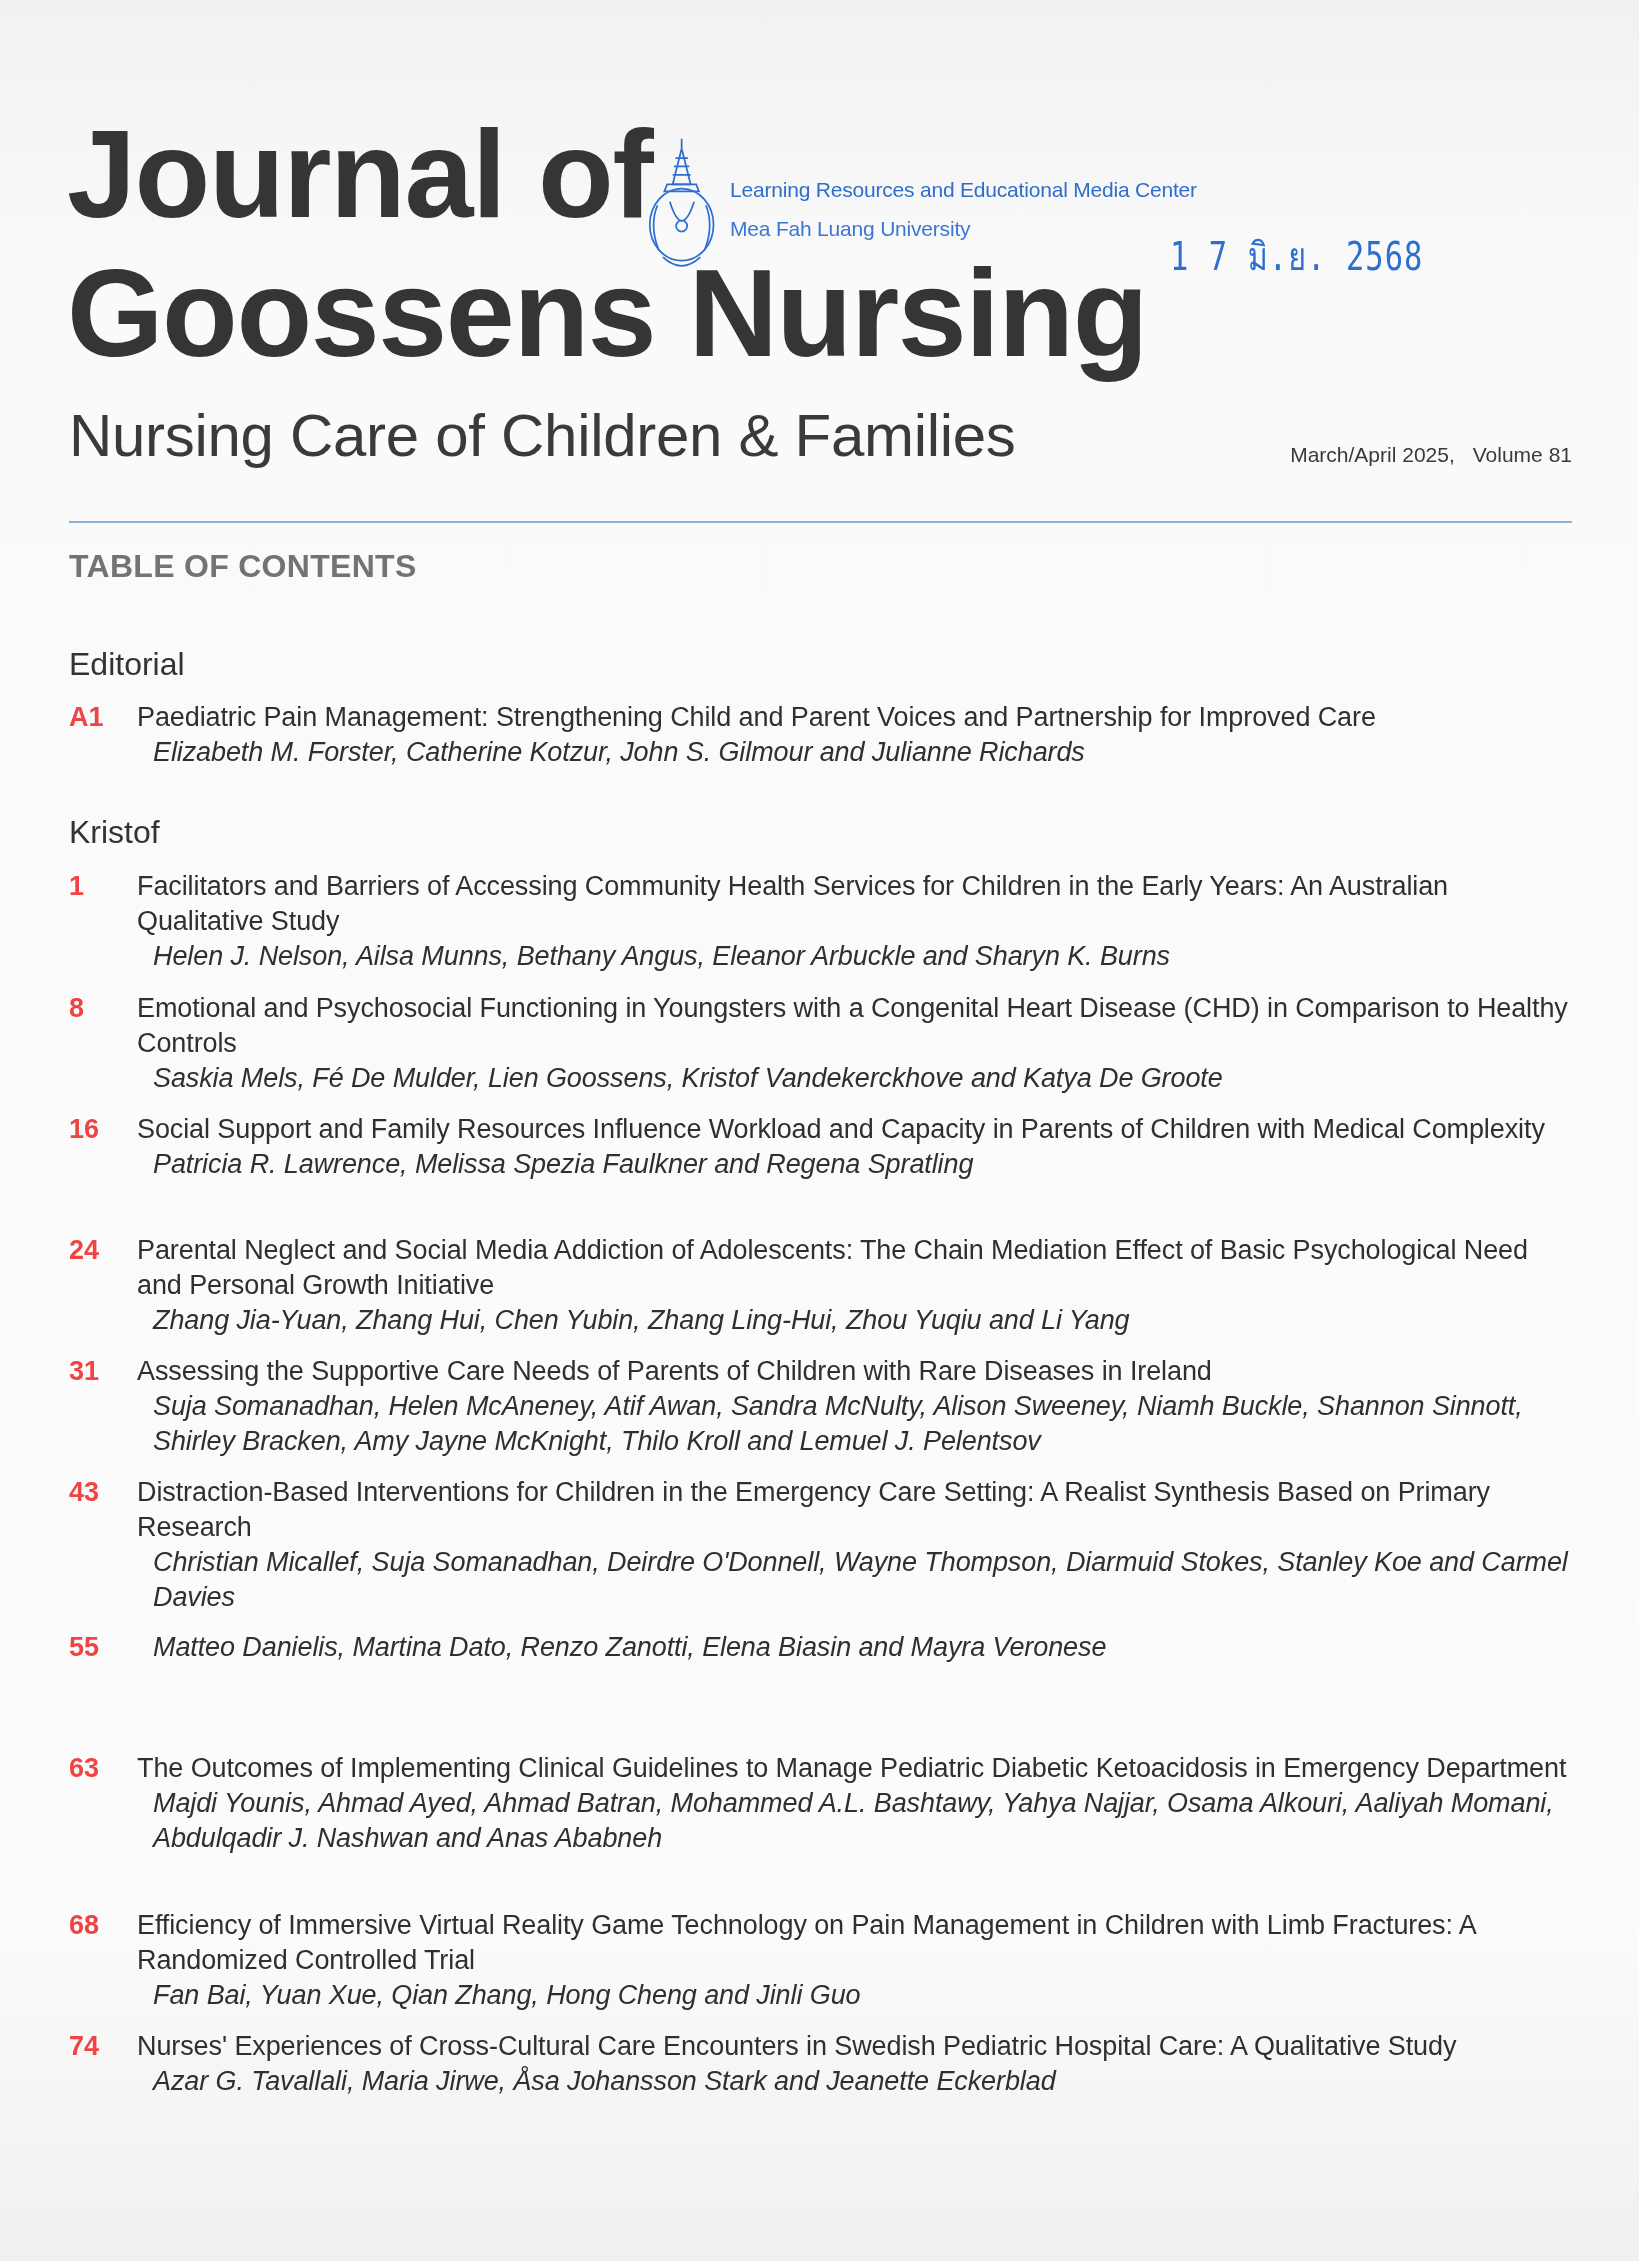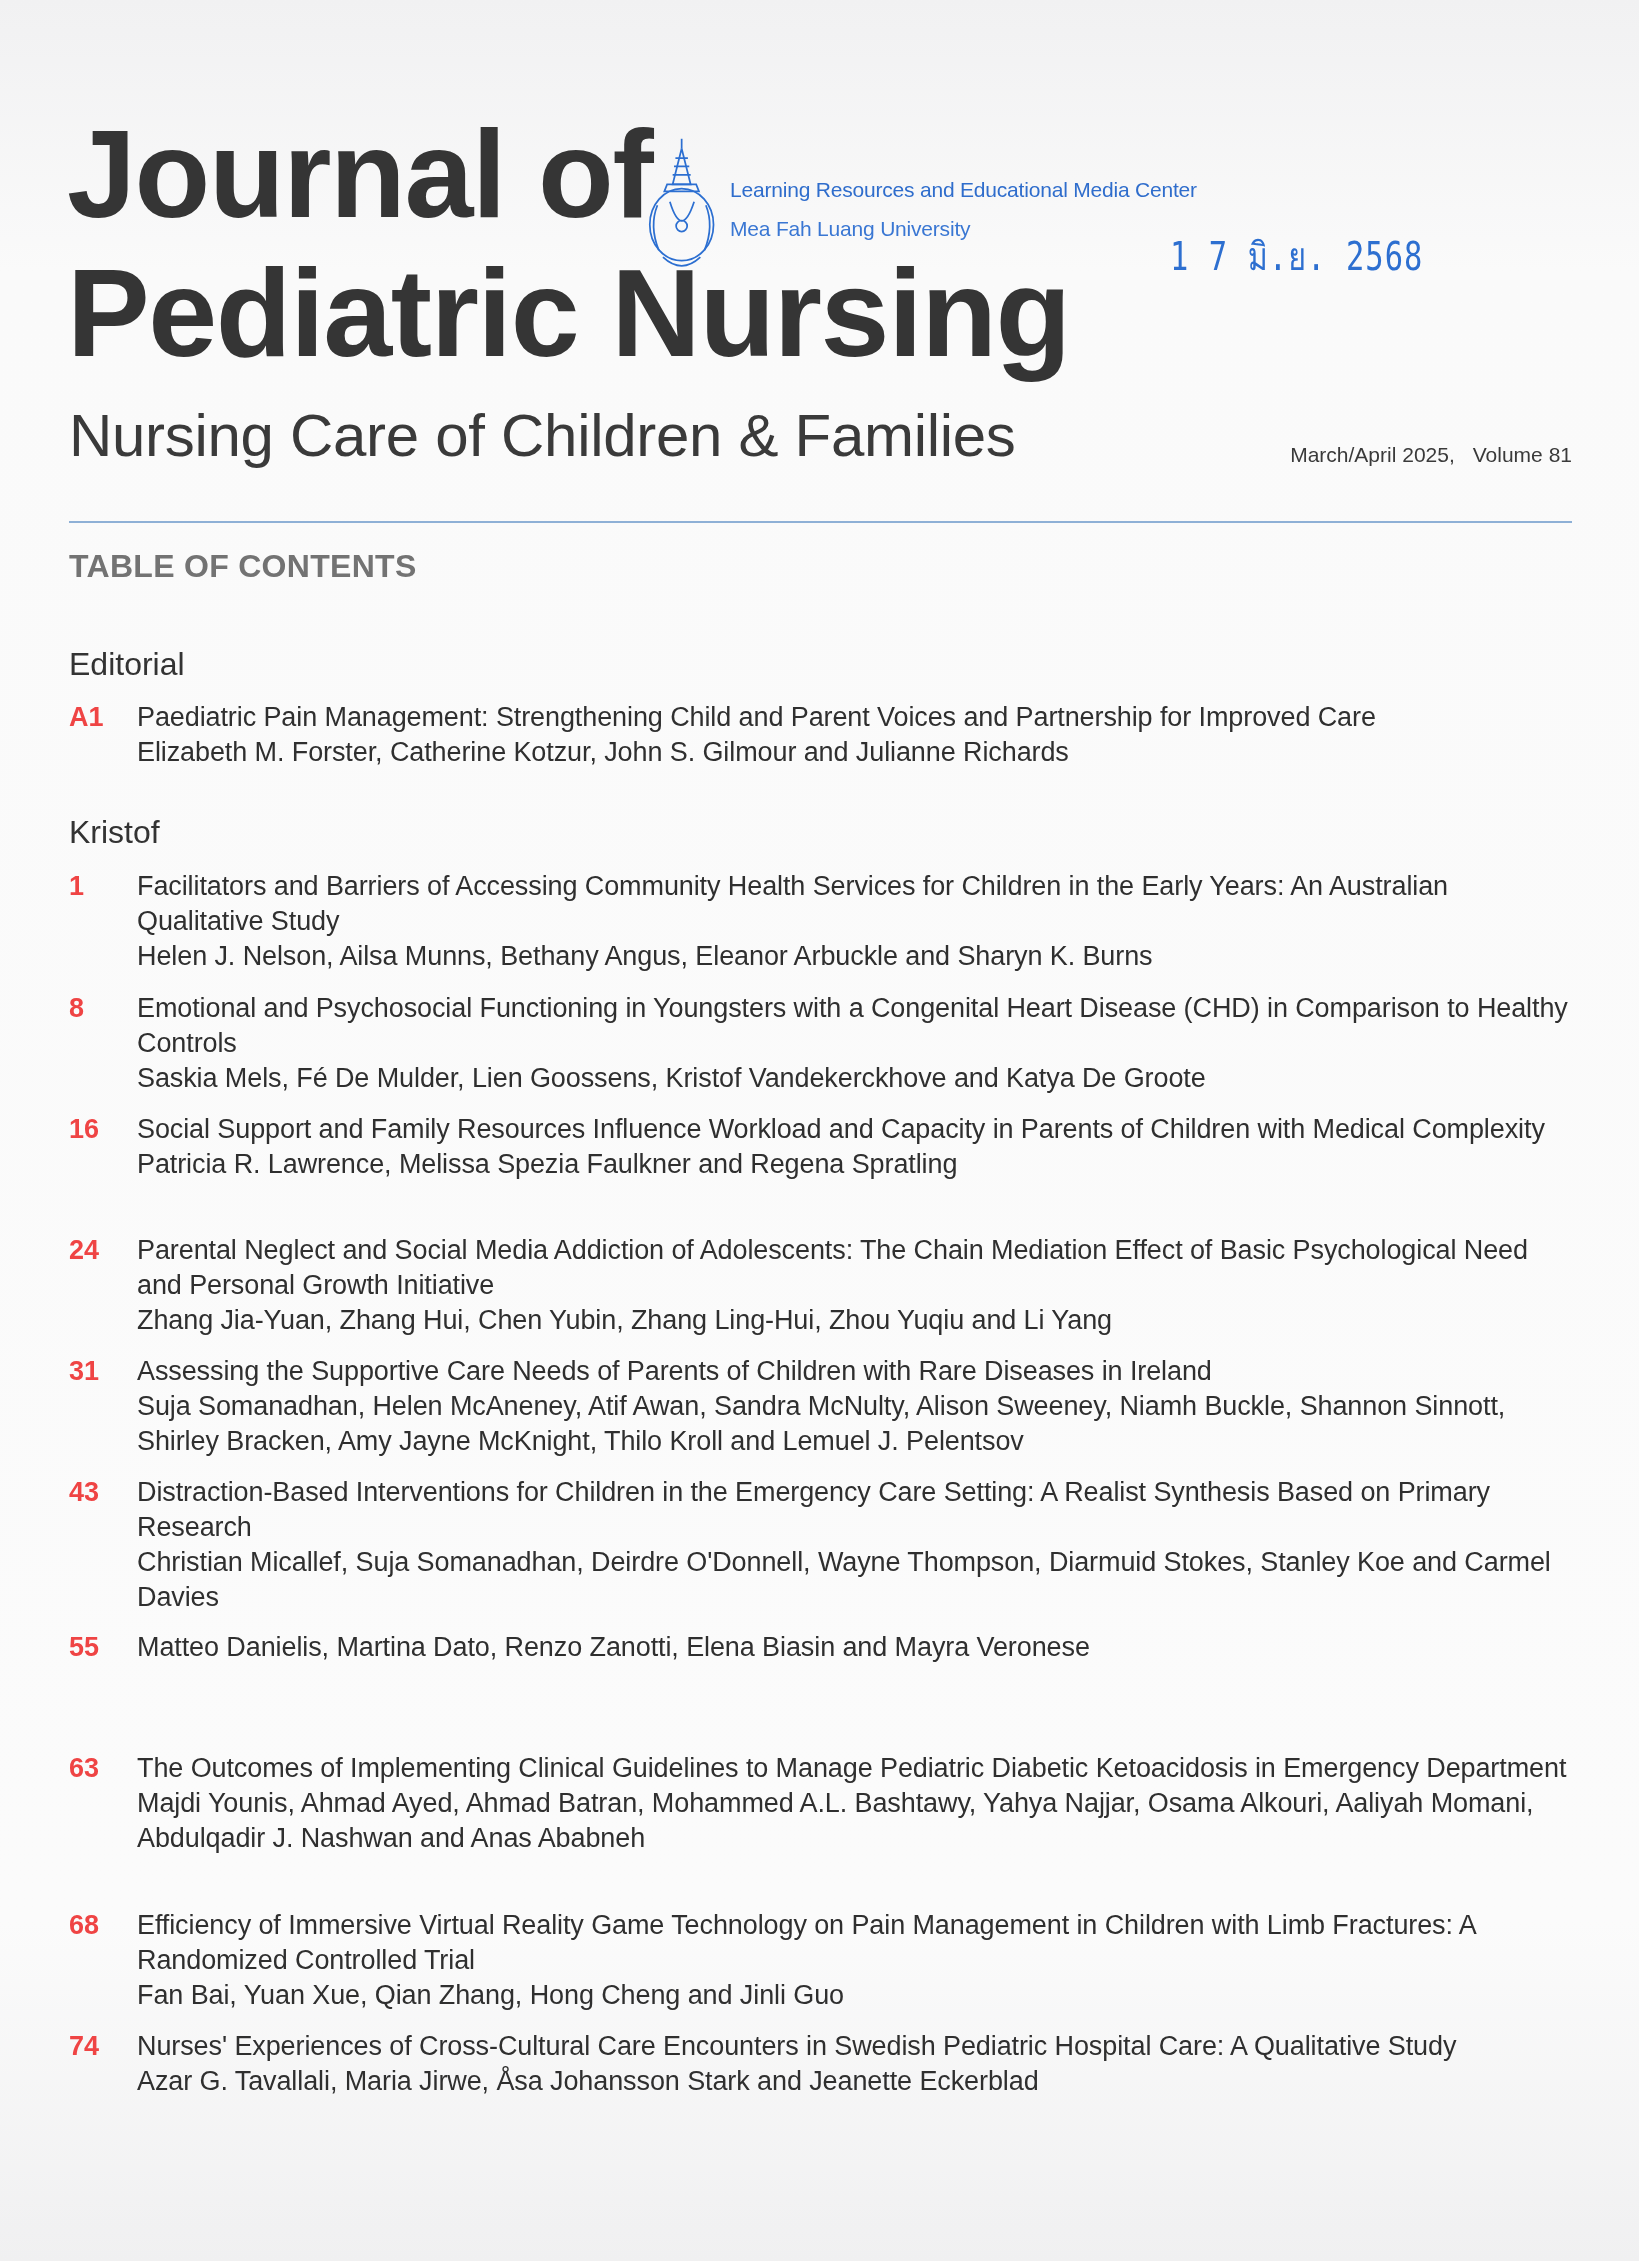--- a/index.html
+++ b/index.html
@@ -88,42 +88,42 @@
     position: absolute; left: 0; top: 0;
     font-size: 27px; font-weight: bold; color: #ef4444; line-height: 35px;
   }
   .entry .body { margin-left: 68px; }
   .entry .title {
     font-size: 27px; line-height: 35px; color: #2f2f2f;
     letter-spacing: -0.1px;
   }
   .entry .authors {
     font-size: 27px; line-height: 35px; color: #2f2f2f;
-    letter-spacing: -0.1px;
+    font-style: italic; letter-spacing: -0.1px; margin-left: 16px;
   }
 
   #e-a1 { top: 700px; }
   #e-1  { top: 869px; }
   #e-8  { top: 991px; }
   #e-16 { top: 1112px; }
   #e-24 { top: 1233px; }
   #e-31 { top: 1354px; }
   #e-43 { top: 1475px; }
   #e-55 { top: 1630px; }
   #e-63 { top: 1751px; }
   #e-68 { top: 1908px; }
   #e-74 { top: 2029px; }
 </style>
 </head>
 <body>
 
 <div class="paper-shade"></div>
 
 <div class="abs title-line" id="title-1">Journal of</div>
-<div class="abs title-line" id="title-2">Pediatric Nursing</div>
+<div class="abs title-line" id="title-2">Goossens Nursing</div>
 <div class="abs" id="subtitle">Nursing Care of Children &amp; Families</div>
 <div class="abs" id="issue">
   <span>March/April 2025,</span><span class="gap"></span><span>Volume 81</span>
 </div>
 
 <div class="abs" id="stamp">
   <svg id="stamp-emblem" viewBox="0 0 115 205">
     <g fill="none" stroke="#2c6fd1" stroke-width="2.5">
       <path d="M57 4 L57 18"></path>
       <path d="M57 18 L44 70 L70 70 Z"></path>

